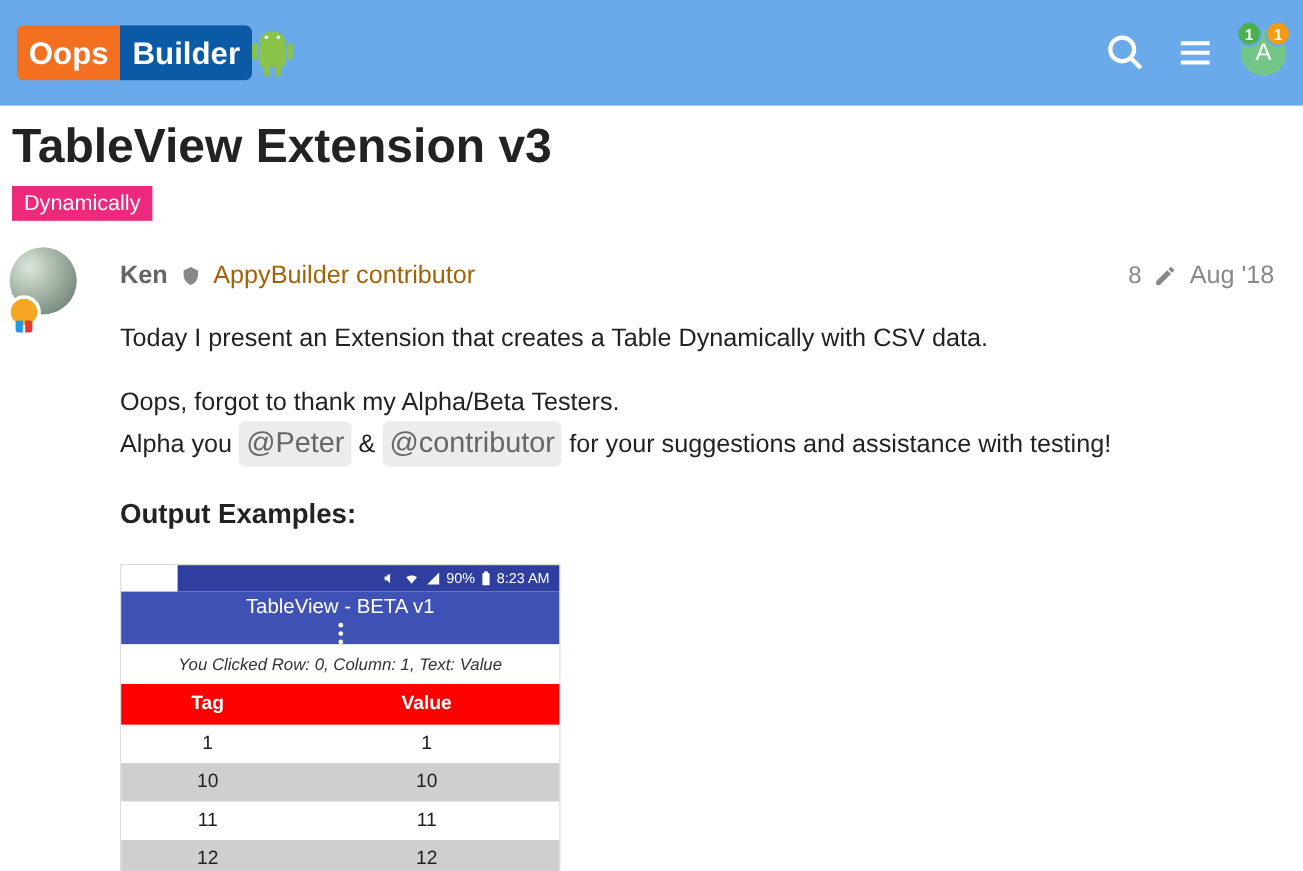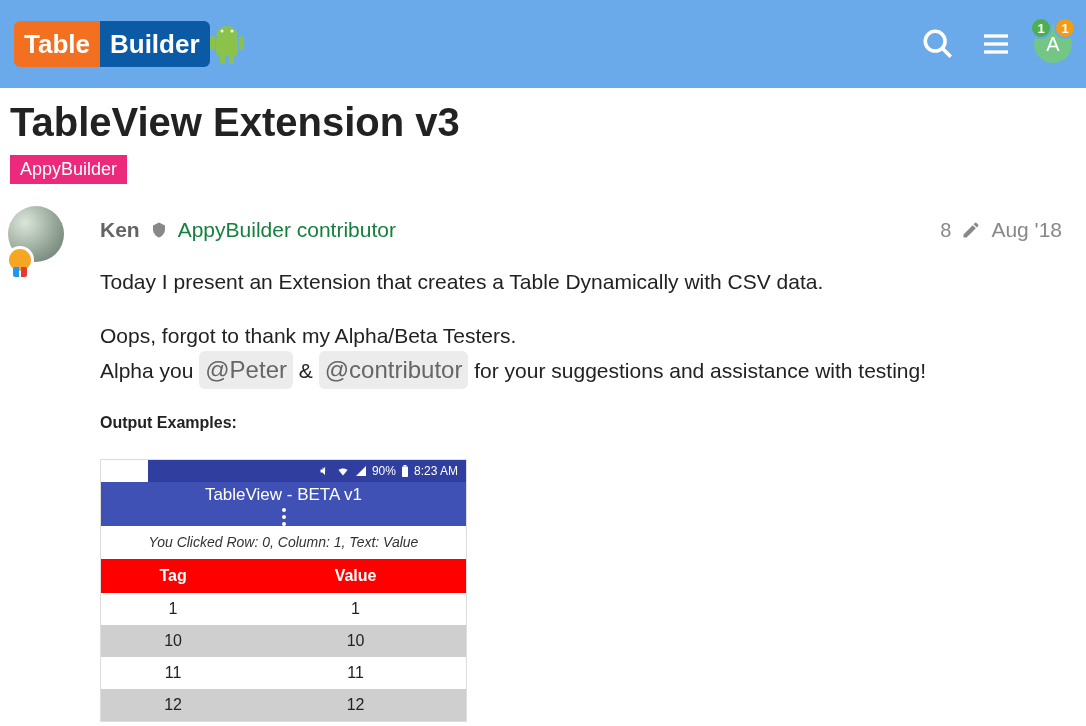--- a/index.html
+++ b/index.html
@@ -29,49 +29,49 @@
 .post-avatar { width: 68px; position: relative; }
 .post-avatar-img { width: 56px; height: 56px; border-radius: 50%; object-fit: cover; background: radial-gradient(circle at 30% 30%, #dbe6d9, #5d7265); }
 .post-avatar-flair { position: absolute; left: -2px; top: 40px; width: 28px; height: 28px; border-radius: 50%; background: #f6a623; border: 3px solid #fff; display:flex;align-items:center;justify-content:center; font-size:12px; color:#fff;}
 .post-avatar-flair::after{content:"";position:absolute;bottom:-6px;left:4px;width:6px;height:10px;background:#2196f3;border-radius:2px 0 0 2px;}
 .post-avatar-flair::before{content:"";position:absolute;bottom:-6px;right:4px;width:6px;height:10px;background:#e53935;border-radius:0 2px 2px 0;}
 
 .post-body { flex: 1; padding: 12px 24px 0 24px; min-width:0; }
 .post-header { display: flex; justify-content: space-between; align-items: center; margin-bottom: 24px; }
 .post-header-left { display: flex; align-items: center; gap: 10px; font-size: 21px; color: #646464; }
 .author { font-weight: bold; color: #646464; }
-.user-title { color: #15803d; }
+.user-title { color: #a16207; }
 .post-header-right { display: flex; align-items: center; gap: 10px; font-size: 20px; color: #888; }
 .post-date { font-size: 21px; color: #888; }
 
 .post-content { font-size: 21px; line-height: 1.5; color: #222; }
 .post-content p { margin-bottom: 22px; }
 .mention { background: #ececec; color: #666; padding: 1px 6px; border-radius: 6px; display: inline-block; font-size: 24px; }
-.output-heading { font-weight: 700; font-size: 16px; margin: 8px 0 24px; }
+.output-heading { font-weight: 700; font-size: 23px; margin: 8px 0 24px; }
 
 
 .phone { width: 367px; border: 1px solid #ddd; }
 .statusbar { background: #303f9f; height: 22px; display: flex; justify-content: flex-end; align-items: center; padding: 0 8px; gap: 5px; color: #fff; font-size: 12px; margin-left: 47px; }
 .appbar { background: #3f51b5; height: 44px; display: flex; align-items: center; justify-content: space-between; padding: 0 14px; color: #fff; font-size: 17px; flex-direction: column;}
 .more-dots { display:flex; flex-direction:column; gap:3px;}
 .more-dots span{width:4px;height:4px;border-radius:50%;background:#fff;display:block;}
 .click-info { background: #fff; text-align: center; font-style: italic; font-size: 14px; padding: 6px 0; color: #333; }
 .tbl { width: 100%; border-collapse: collapse; font-size: 16px; text-align: center; }
 .tbl thead th { background: #ff0000; color: #fff; font-weight: bold; padding: 5px 0; }
 .tbl tbody td { padding: 4px 0; }
 .tbl tbody tr:nth-child(even) td { background: #cfcfcf; }
 .tbl tbody tr:nth-child(odd) td { background: #fff; }
 </style>
 </head>
 <body>
 
 <div class="header">
   <div class="logo">
     <div class="logo-word">
-      <div class="logo-appy">Table</div>
+      <div class="logo-appy">Oops</div>
       <div class="logo-builder">Builder</div>
     </div>
     <svg width="48" height="52" viewBox="0 0 48 52" style="margin-left:-4px">
       <g fill="#8bc34a">
         <rect x="10" y="18" width="22" height="20" rx="4"></rect>
         <path d="M10 18 a11 10 0 0 1 22 0 z"></path>
         <rect x="4" y="18" width="5" height="14" rx="2.5"></rect>
         <rect x="33" y="18" width="5" height="14" rx="2.5"></rect>
         <rect x="14" y="36" width="5" height="10" rx="2.5"></rect>
         <rect x="23" y="36" width="5" height="10" rx="2.5"></rect>
@@ -97,21 +97,21 @@
     <div class="avatar">
       <div class="avatar-circle">A</div>
       <div class="badge badge-green">1</div>
       <div class="badge badge-orange">1</div>
     </div>
   </div>
 </div>
 
 <div class="title-wrap">
   <h1 class="topic-title">TableView Extension v3</h1>
-  <span class="category-badge">AppyBuilder</span>
+  <span class="category-badge">Dynamically</span>
 </div>
 
 <div class="topic">
   <div class="post-avatar">
     <div class="post-avatar-img"></div>
     <div class="post-avatar-flair"></div>
   </div>
   <div class="post-body">
     <div class="post-header">
       <div class="post-header-left">

